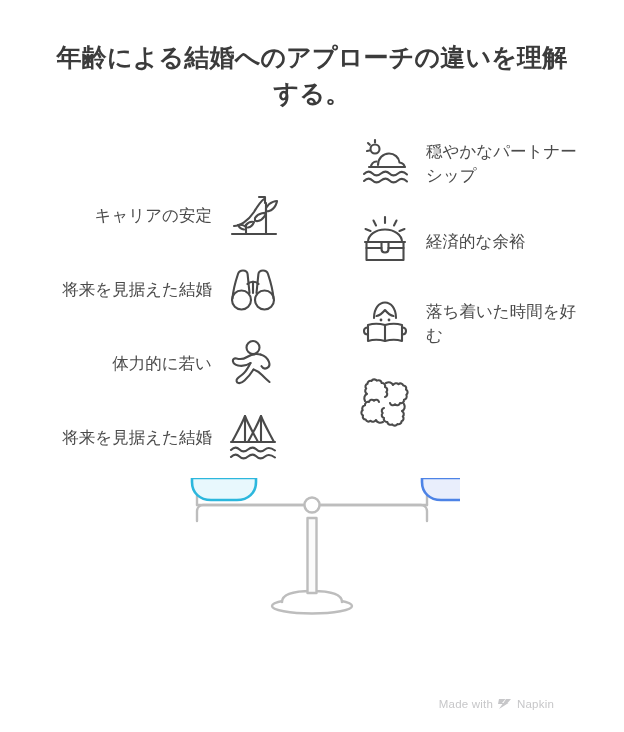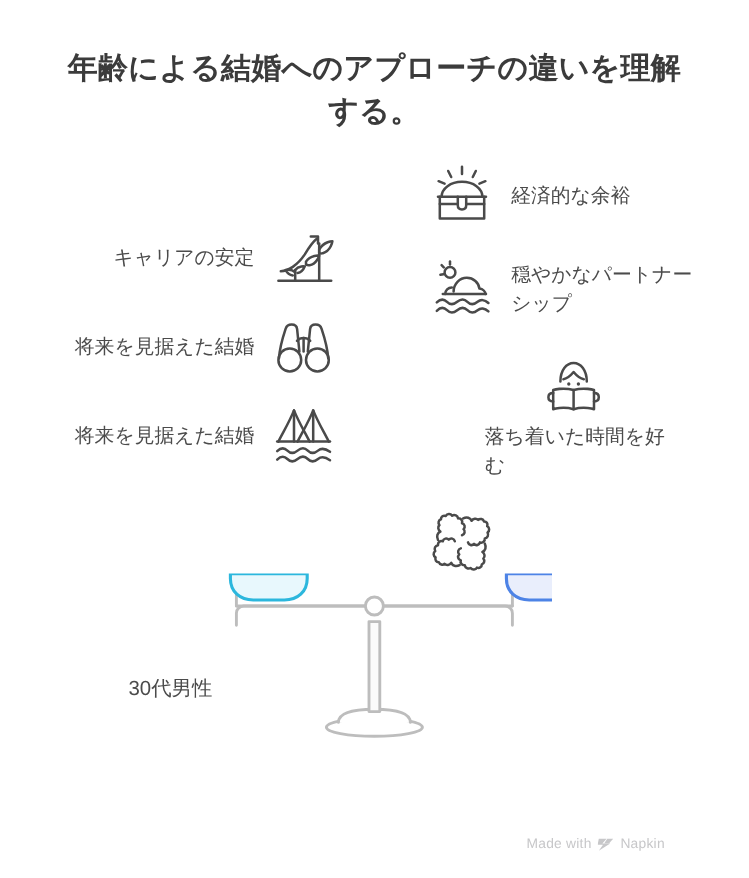--- a/index.html
+++ b/index.html
@@ -66,21 +66,21 @@
     display: block;
   }
   .item-icon svg { display: block; width: 58px; height: 58px; }
 
   
   .col-left  .item:nth-child(1) { margin-bottom: 16px; }
   .col-left  .item:nth-child(2) { margin-bottom: 16px; }
   .col-left  .item:nth-child(3) { margin-bottom: 16px; }
   .col-right .item:nth-child(1) { margin-bottom: 20px; }
   .col-right .item:nth-child(2) { margin-bottom: 24px; }
-  .col-right .item:nth-child(3) { margin-bottom: 22px; flex-direction: column; }
+  .col-right .item:nth-child(3) { margin-bottom: 22px; }
 
   
   .scale {
     position: absolute;
     left: 170px;
     top: 478px;
     width: 290px;
     height: 140px;
   }
   .scale svg { display: block; }
@@ -143,39 +143,68 @@
           <circle cx="17.5" cy="40" r="9.5"></circle>
           <circle cx="40.5" cy="40" r="9.5"></circle>
           <path d="M8.5 38.5 C9 31 12 20 14 14 C14.8 11.6 16.4 10.5 19 10.5 C21.6 10.5 23.3 11.8 23.6 14.2 L25.5 33"></path>
           <path d="M49.5 38.5 C49 31 46 20 44 14 C43.2 11.6 41.6 10.5 39 10.5 C36.4 10.5 34.7 11.8 34.4 14.2 L32.5 33"></path>
           <path d="M23.5 24 C25 22.4 27 21.7 29 21.7 C31 21.7 33 22.4 34.5 24"></path>
           <line x1="29" y1="21.7" x2="29" y2="33"></line>
         </svg>
       </span>
     </div>
 
+    <div class="item">
+      <div class="item-label">体力的に若い</div>
+      <span class="item-icon">
+        <svg viewBox="0 0 58 58" fill="none" stroke="#4a4a4a" stroke-width="2.1" stroke-linecap="round" stroke-linejoin="round">
+          <circle cx="29" cy="13.5" r="6.5"></circle>
+          <path d="M36.5 20.5 C40 21.5 43.5 24 45 28 C46 30.6 45 33 43 34 C41 35 38.8 34.3 37.5 32.2"></path>
+          <path d="M36.5 20.5 C32 19.5 27 20.5 23 23 C20 24.9 16 25.5 12.5 24.5 C10 23.8 8.5 25.5 9 27.5 C9.5 29.6 11.5 31 14 31.5 C18.5 32.4 23 31.4 26.5 29"></path>
+          <path d="M26.5 29 C24.5 33 22.5 36.5 20 39 C18 41 15.5 42.5 13.5 44.5 C11.8 46.2 12.5 48.5 14.5 49 C16.5 49.5 18.5 48.3 20.5 46.5 C24 43.3 27 39.5 29.5 35.5"></path>
+          <path d="M29.5 35.5 C32.5 36.5 35.5 38.5 38 41 C40.5 43.5 43 46 45.5 48"></path>
+        </svg>
+      </span>
+    </div>
 
     <div class="item">
       <div class="item-label">将来を見据えた結婚</div>
       <span class="item-icon">
         <svg viewBox="0 0 58 58" fill="none" stroke="#4a4a4a" stroke-width="2.1" stroke-linecap="round" stroke-linejoin="round">
           <line x1="21" y1="8" x2="21" y2="34"></line>
           <line x1="37" y1="8" x2="37" y2="34"></line>
           <path d="M8 34 C12 26 17 18 21 8 C25 18 30 26 34 34"></path>
           <path d="M24 34 C28 26 33 18 37 8 C41 18 46 26 50 34"></path>
           <line x1="7" y1="34" x2="51" y2="34"></line>
           <path d="M7 42 C10 39 13 39 15.5 41.5 C18 44 21 44 24 41.5 C27 39 30 39 32.5 41.5 C35 44 38 44 41 41.5 C43.5 39.4 47 39.6 51 42.5"></path>
           <path d="M7 49 C10 46 13 46 15.5 48.5 C18 51 21 51 24 48.5 C27 46 30 46 32.5 48.5 C35 51 38 51 41 48.5 C43.5 46.4 47 46.6 51 49.5"></path>
         </svg>
       </span>
     </div>
 
   </div>
 
   <div class="col col-right">
+
+    <div class="item">
+      <span class="item-icon">
+        <svg viewBox="0 0 58 58" fill="none" stroke="#4a4a4a" stroke-width="2.1" stroke-linecap="round" stroke-linejoin="round">
+          <circle cx="19" cy="15" r="4.5"></circle>
+          <line x1="19" y1="6" x2="19" y2="8.5"></line>
+          <line x1="12" y1="9" x2="13.8" y2="10.8"></line>
+          <line x1="11" y1="17" x2="13.5" y2="16.5"></line>
+          <path d="M22 31 C22 24.5 27 19.5 33 19.5 C38.5 19.5 43 23.5 43.5 28.5 C46.5 29 48.5 31 48.5 33"></path>
+          <path d="M15 33 C15 30 17.5 27.5 20.5 27.5"></path>
+          <line x1="13" y1="33" x2="49" y2="33"></line>
+          <path d="M8 40 C11 37 14 37 16.5 39.5 C19 42 22 42 25 39.5 C28 37 31 37 33.5 39.5 C36 42 39 42 42 39.5 C44.5 37.4 48 37.6 51 40.5"></path>
+          <path d="M8 47 C11 44 14 44 16.5 46.5 C19 49 22 49 25 46.5 C28 44 31 44 33.5 46.5 C36 49 39 49 42 46.5 C44.5 44.4 48 44.6 51 47.5"></path>
+        </svg>
+      </span>
+      <div class="item-label">穏やかなパートナーシップ</div>
+    </div>
 
     <div class="item">
       <span class="item-icon">
         <svg viewBox="0 0 58 58" fill="none" stroke="#4a4a4a" stroke-width="2.1" stroke-linecap="round" stroke-linejoin="round">
           <line x1="29" y1="5" x2="29" y2="11"></line>
           <line x1="17.5" y1="8.5" x2="20" y2="13.5"></line>
           <line x1="40.5" y1="8.5" x2="38" y2="13.5"></line>
           <line x1="9.5" y1="17" x2="14.5" y2="19"></line>
           <line x1="48.5" y1="17" x2="43.5" y2="19"></line>
           <path d="M12 30 C12 23 19.5 17.5 29 17.5 C38.5 17.5 46 23 46 30"></path>
@@ -185,37 +214,20 @@
           <line x1="10.5" y1="36" x2="25.5" y2="36"></line>
           <line x1="32.5" y1="36" x2="47.5" y2="36"></line>
         </svg>
       </span>
       <div class="item-label">経済的な余裕</div>
     </div>
 
     <div class="item">
       <span class="item-icon">
         <svg viewBox="0 0 58 58" fill="none" stroke="#4a4a4a" stroke-width="2.1" stroke-linecap="round" stroke-linejoin="round">
-          <circle cx="19" cy="15" r="4.5"></circle>
-          <line x1="19" y1="6" x2="19" y2="8.5"></line>
-          <line x1="12" y1="9" x2="13.8" y2="10.8"></line>
-          <line x1="11" y1="17" x2="13.5" y2="16.5"></line>
-          <path d="M22 31 C22 24.5 27 19.5 33 19.5 C38.5 19.5 43 23.5 43.5 28.5 C46.5 29 48.5 31 48.5 33"></path>
-          <path d="M15 33 C15 30 17.5 27.5 20.5 27.5"></path>
-          <line x1="13" y1="33" x2="49" y2="33"></line>
-          <path d="M8 40 C11 37 14 37 16.5 39.5 C19 42 22 42 25 39.5 C28 37 31 37 33.5 39.5 C36 42 39 42 42 39.5 C44.5 37.4 48 37.6 51 40.5"></path>
-          <path d="M8 47 C11 44 14 44 16.5 46.5 C19 49 22 49 25 46.5 C28 44 31 44 33.5 46.5 C36 49 39 49 42 46.5 C44.5 44.4 48 44.6 51 47.5"></path>
-        </svg>
-      </span>
-      <div class="item-label">穏やかなパートナーシップ</div>
-    </div>
-
-    <div class="item">
-      <span class="item-icon">
-        <svg viewBox="0 0 58 58" fill="none" stroke="#4a4a4a" stroke-width="2.1" stroke-linecap="round" stroke-linejoin="round">
           <path d="M18 24 C18 14.5 23 8.5 29 8.5 C35 8.5 40 14.5 40 24"></path>
           <path d="M20.5 22 C23.5 21.5 26.5 19 29 16 C31.5 19 34.5 21.5 37.5 22"></path>
           <circle cx="25" cy="26" r="1.4" fill="#4a4a4a" stroke="none"></circle>
           <circle cx="33" cy="26" r="1.4" fill="#4a4a4a" stroke="none"></circle>
           <path d="M12 31 L12 47 C12 47 20 44.5 29 47 C38 44.5 46 47 46 47 L46 31 C46 31 38 28.5 29 31 C20 28.5 12 31 12 31 Z"></path>
           <line x1="29" y1="31" x2="29" y2="47"></line>
           <path d="M12 33.5 C9.5 33.5 8 35 8 37 C8 39 9.5 40.5 12 40.5"></path>
           <path d="M46 33.5 C48.5 33.5 50 35 50 37 C50 39 48.5 40.5 46 40.5"></path>
         </svg>
       </span>
@@ -250,21 +262,20 @@
 
       <line x1="27" y1="27" x2="27" y2="12" stroke="#bdbdbd" stroke-width="2.4"></line>
       <line x1="257" y1="27" x2="257" y2="12" stroke="#bdbdbd" stroke-width="2.4"></line>
 
       <path d="M-5 4 L59 4 L59 8 C59 19 51 26 40 26 L14 26 C3 26 -5 19 -5 8 Z" transform="translate(27,-4)" fill="#e8f8fd" stroke="#2cb7dd" stroke-width="2.6"></path>
 
       <path d="M-5 4 L59 4 L59 8 C59 19 51 26 40 26 L14 26 C3 26 -5 19 -5 8 Z" transform="translate(257,-4)" fill="#e9eefc" stroke="#4d83e6" stroke-width="2.6"></path>
     </svg>
   </div>
 
-  <div class="scale-label left">30代男性</div>
 
   <div class="watermark">
     <span>Made with</span>
     <span>
       <svg viewBox="0 0 14 12" width="14" height="12" fill="#c7c7c9">
         <path d="M1 1 L7.5 1 L4 5 L10.5 5 L1 11 L4.5 6 L0 6 Z"></path>
         <path d="M8 1 L13 1 L9.5 5 L5.5 5 Z"></path>
       </svg>
     </span>
     <span>Napkin</span>

